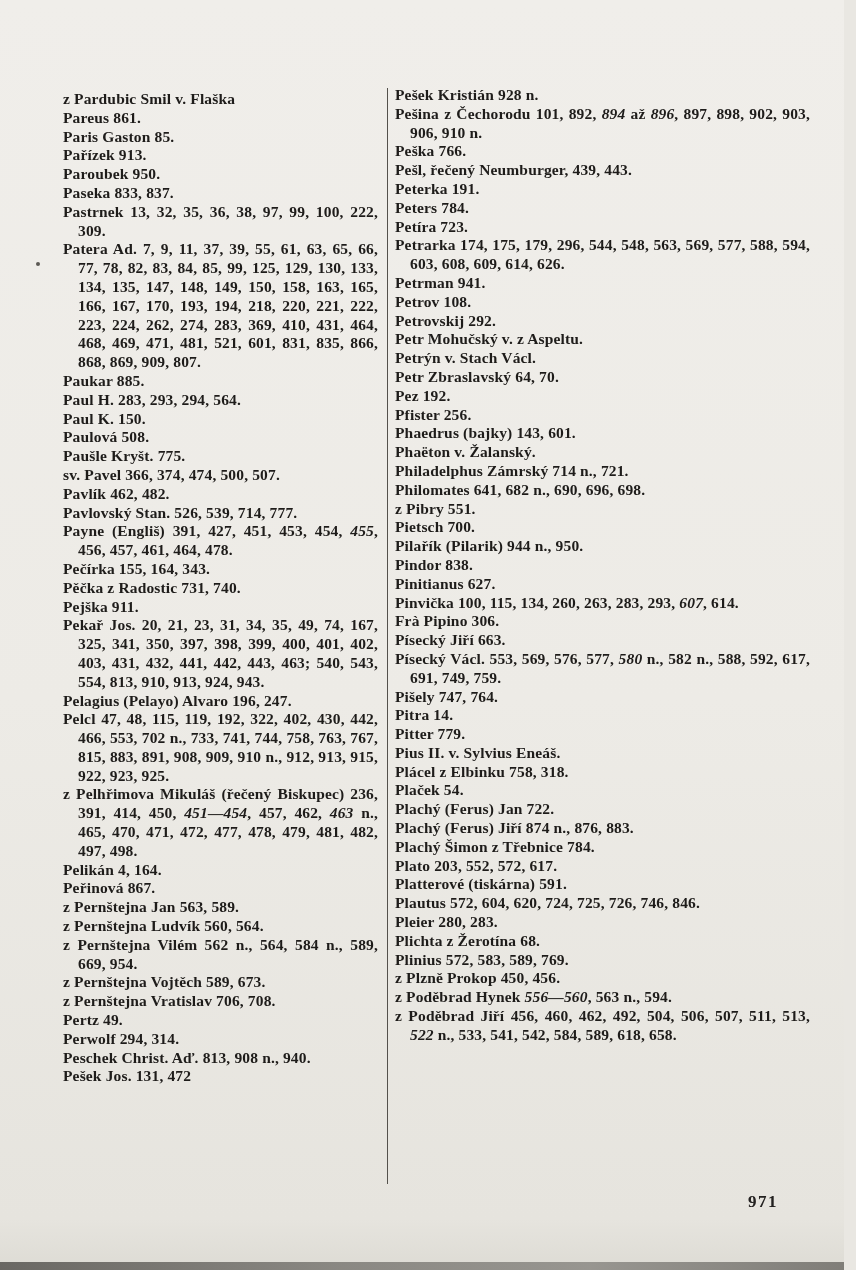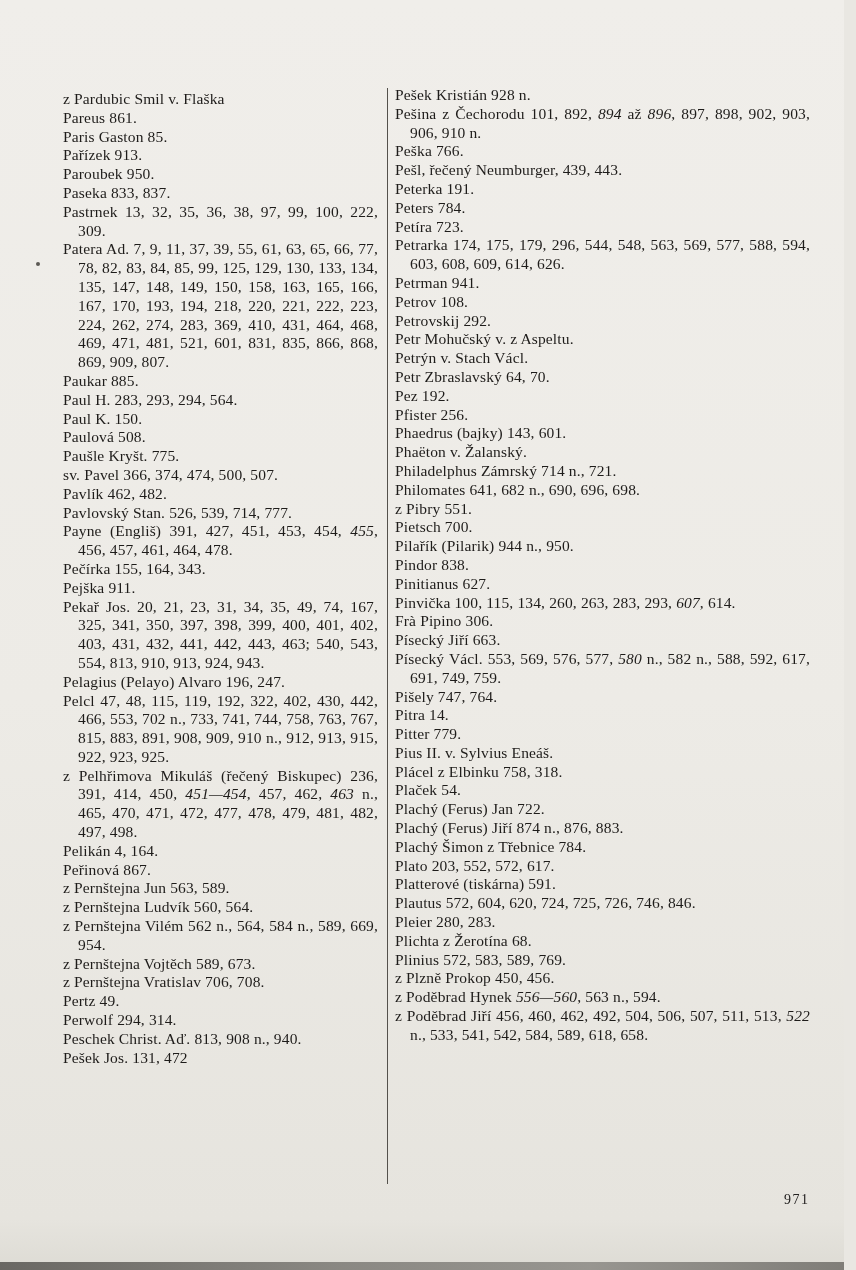--- a/index.html
+++ b/index.html
@@ -12,20 +12,21 @@
     background: #e9e7e2;
     font-family: "Liberation Serif", "DejaVu Serif", serif;
   }
   .page {
     position: relative;
     width: 844px;
     height: 1270px;
     overflow: hidden;
     background: linear-gradient(180deg, #f0eeea 0%, #edebe6 55%, #e6e4de 96%, #dddbd4 100%);
     color: #1e1c1a;
+    font-weight: bold;
   }
   .col {
     position: absolute;
     font-size: 15.5px;
     line-height: 18.8px;
     text-align: justify;
     letter-spacing: 0.15px;
   }
   .col-left {
     left: 63px;
@@ -48,23 +49,23 @@
   .divider {
     position: absolute;
     left: 387px;
     top: 88px;
     width: 1px;
     height: 1096px;
     background: #54514c;
   }
   .page-number {
     position: absolute;
-    left: 784px;
+    left: 748px;
     top: 1192px;
-    font-size: 14px;
+    font-size: 17px;
     letter-spacing: 1.5px;
     color: #232120;
   }
   .speck {
     position: absolute;
     left: 36px;
     top: 262px;
     width: 4px;
     height: 4px;
     border-radius: 50%;
@@ -97,28 +98,29 @@
       <p class="entry">Paukar 885.</p>
       <p class="entry">Paul H. 283, 293, 294, 564.</p>
       <p class="entry">Paul K. 150.</p>
       <p class="entry">Paulová 508.</p>
       <p class="entry">Paušle Kryšt. 775.</p>
       <p class="entry">sv. Pavel 366, 374, 474, 500, 507.</p>
       <p class="entry">Pavlík 462, 482.</p>
       <p class="entry">Pavlovský Stan. 526, 539, 714, 777.</p>
       <p class="entry">Payne (Engliš) 391, 427, 451, 453, 454, <i>455</i>, 456, 457, 461, 464, 478.</p>
       <p class="entry">Pečírka 155, 164, 343.</p>
+      <p class="entry">Pěčka z Radostic 731, 740.</p>
       <p class="entry">Pejška 911.</p>
       <p class="entry">Pekař Jos. 20, 21, 23, 31, 34, 35, 49, 74, 167, 325, 341, 350, 397, 398, 399, 400, 401, 402, 403, 431, 432, 441, 442, 443, 463; 540, 543, 554, 813, 910, 913, 924, 943.</p>
       <p class="entry">Pelagius (Pelayo) Alvaro 196, 247.</p>
       <p class="entry">Pelcl 47, 48, 115, 119, 192, 322, 402, 430, 442, 466, 553, 702 n., 733, 741, 744, 758, 763, 767, 815, 883, 891, 908, 909, 910 n., 912, 913, 915, 922, 923, 925.</p>
       <p class="entry">z Pelhřimova Mikuláš (řečený Biskupec) 236, 391, 414, 450, <i>451—454</i>, 457, 462, <i>463</i> n., 465, 470, 471, 472, 477, 478, 479, 481, 482, 497, 498.</p>
       <p class="entry">Pelikán 4, 164.</p>
       <p class="entry">Peřinová 867.</p>
-      <p class="entry">z Pernštejna Jun 563, 589.</p>
+      <p class="entry">z Pernštejna Jan 563, 589.</p>
       <p class="entry">z Pernštejna Ludvík 560, 564.</p>
       <p class="entry">z Pernštejna Vilém 562 n., 564, 584 n., 589, 669, 954.</p>
       <p class="entry">z Pernštejna Vojtěch 589, 673.</p>
       <p class="entry">z Pernštejna Vratislav 706, 708.</p>
       <p class="entry">Pertz 49.</p>
       <p class="entry">Perwolf 294, 314.</p>
       <p class="entry">Peschek Christ. Aď. 813, 908 n., 940.</p>
       <p class="entry">Pešek Jos. 131, 472</p>
     </div>
   <div class="divider"></div>

